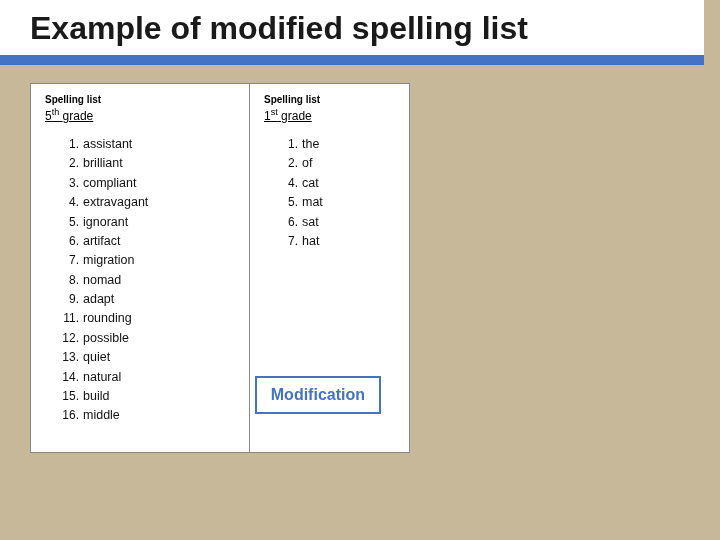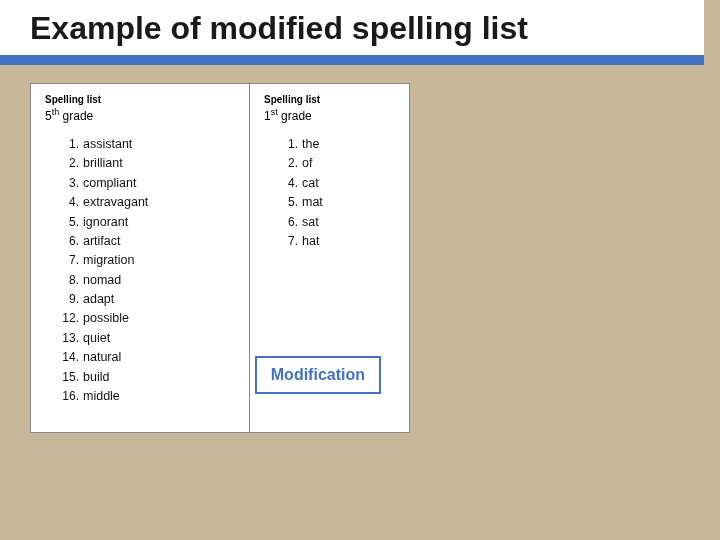--- a/index.html
+++ b/index.html
@@ -48,20 +48,21 @@
 
     .card-header {
       font-size: 10px;
       font-weight: bold;
       margin-bottom: 2px;
     }
 
     .grade-label {
       font-size: 12px;
       margin-bottom: 6px;
+      text-decoration: underline;
     }
 
     sup {
       font-size: 9px;
     }
 
     .word-list {
       list-style: none;
       padding: 0;
       margin: 12px;
@@ -129,20 +130,21 @@
       <ol class="word-list" id="list1-words">
           <li><span class="list-num">1.</span>assistant</li>
           <li><span class="list-num">2.</span>brilliant</li>
           <li><span class="list-num">3.</span>compliant</li>
           <li><span class="list-num">4.</span>extravagant</li>
           <li><span class="list-num">5.</span>ignorant</li>
           <li><span class="list-num">6.</span>artifact</li>
           <li><span class="list-num">7.</span>migration</li>
           <li><span class="list-num">8.</span>nomad</li>
           <li><span class="list-num">9.</span>adapt</li>
+          <li><span class="list-num">11.</span>rounding</li>
           <li><span class="list-num">12.</span>possible</li>
           <li><span class="list-num">13.</span>quiet</li>
           <li><span class="list-num">14.</span>natural</li>
           <li><span class="list-num">15.</span>build</li>
           <li><span class="list-num">16.</span>middle</li>
         </ol>
     </div>
 
     <div class="second-list-col" style="position:relative;">
       <div class="card-header">Spelling list</div>

